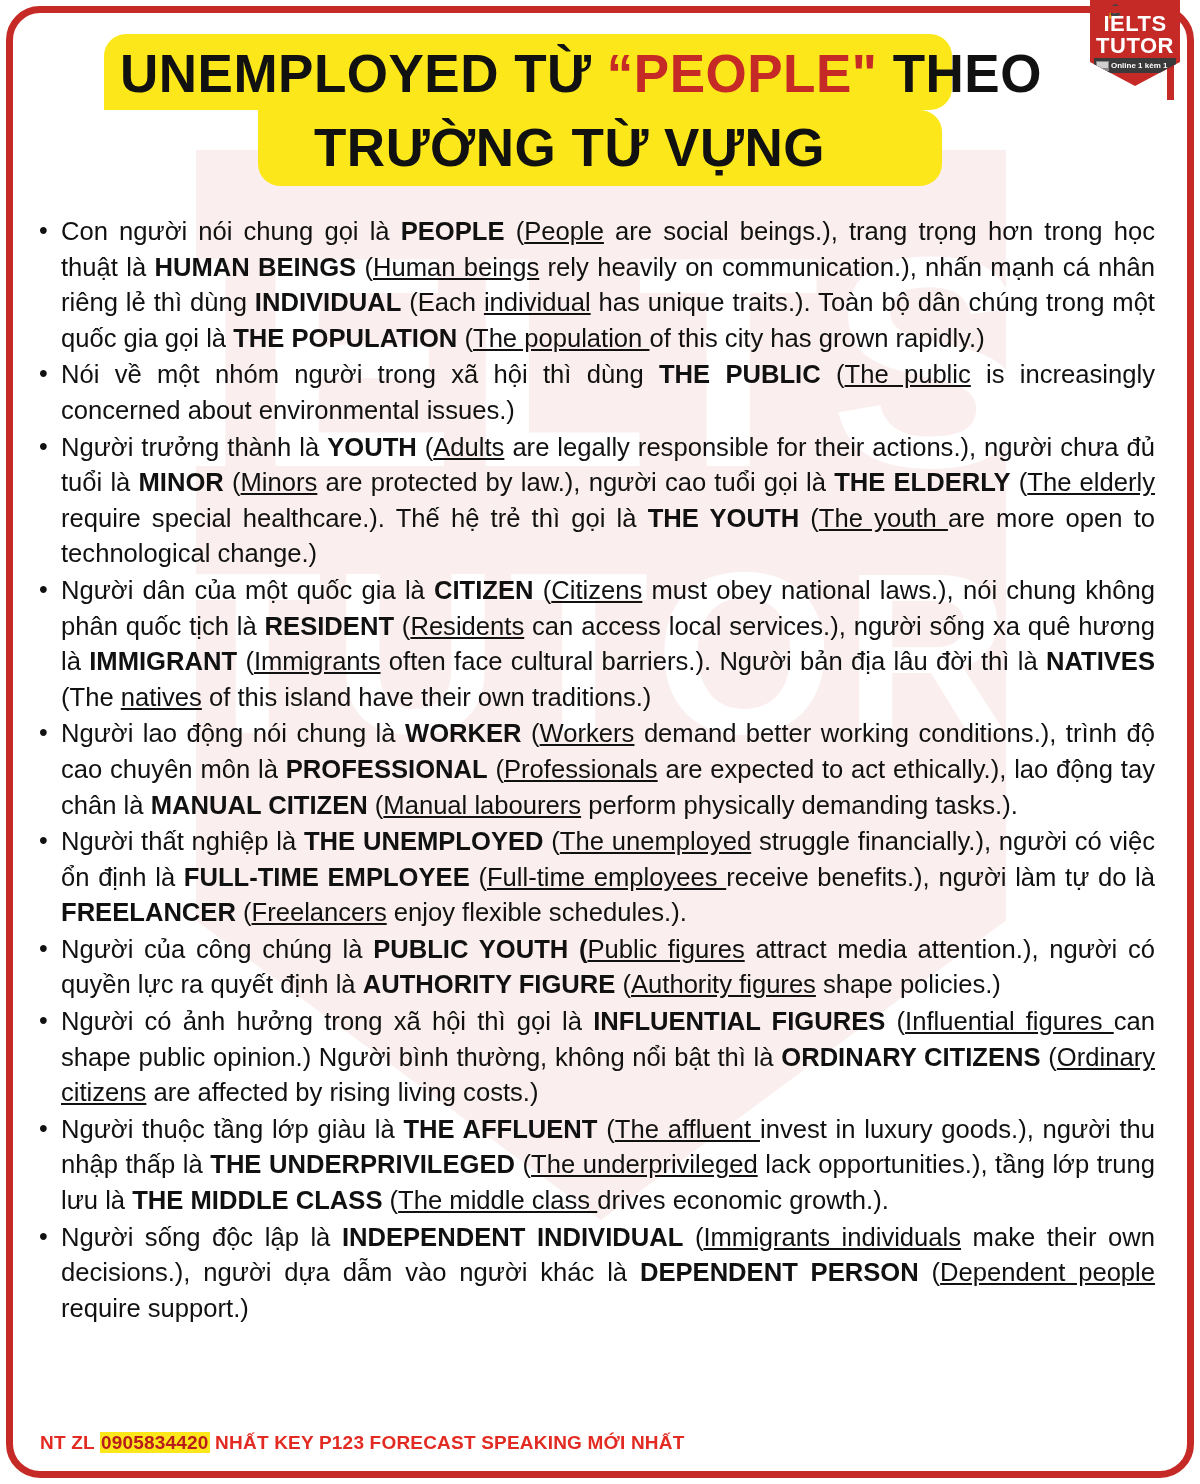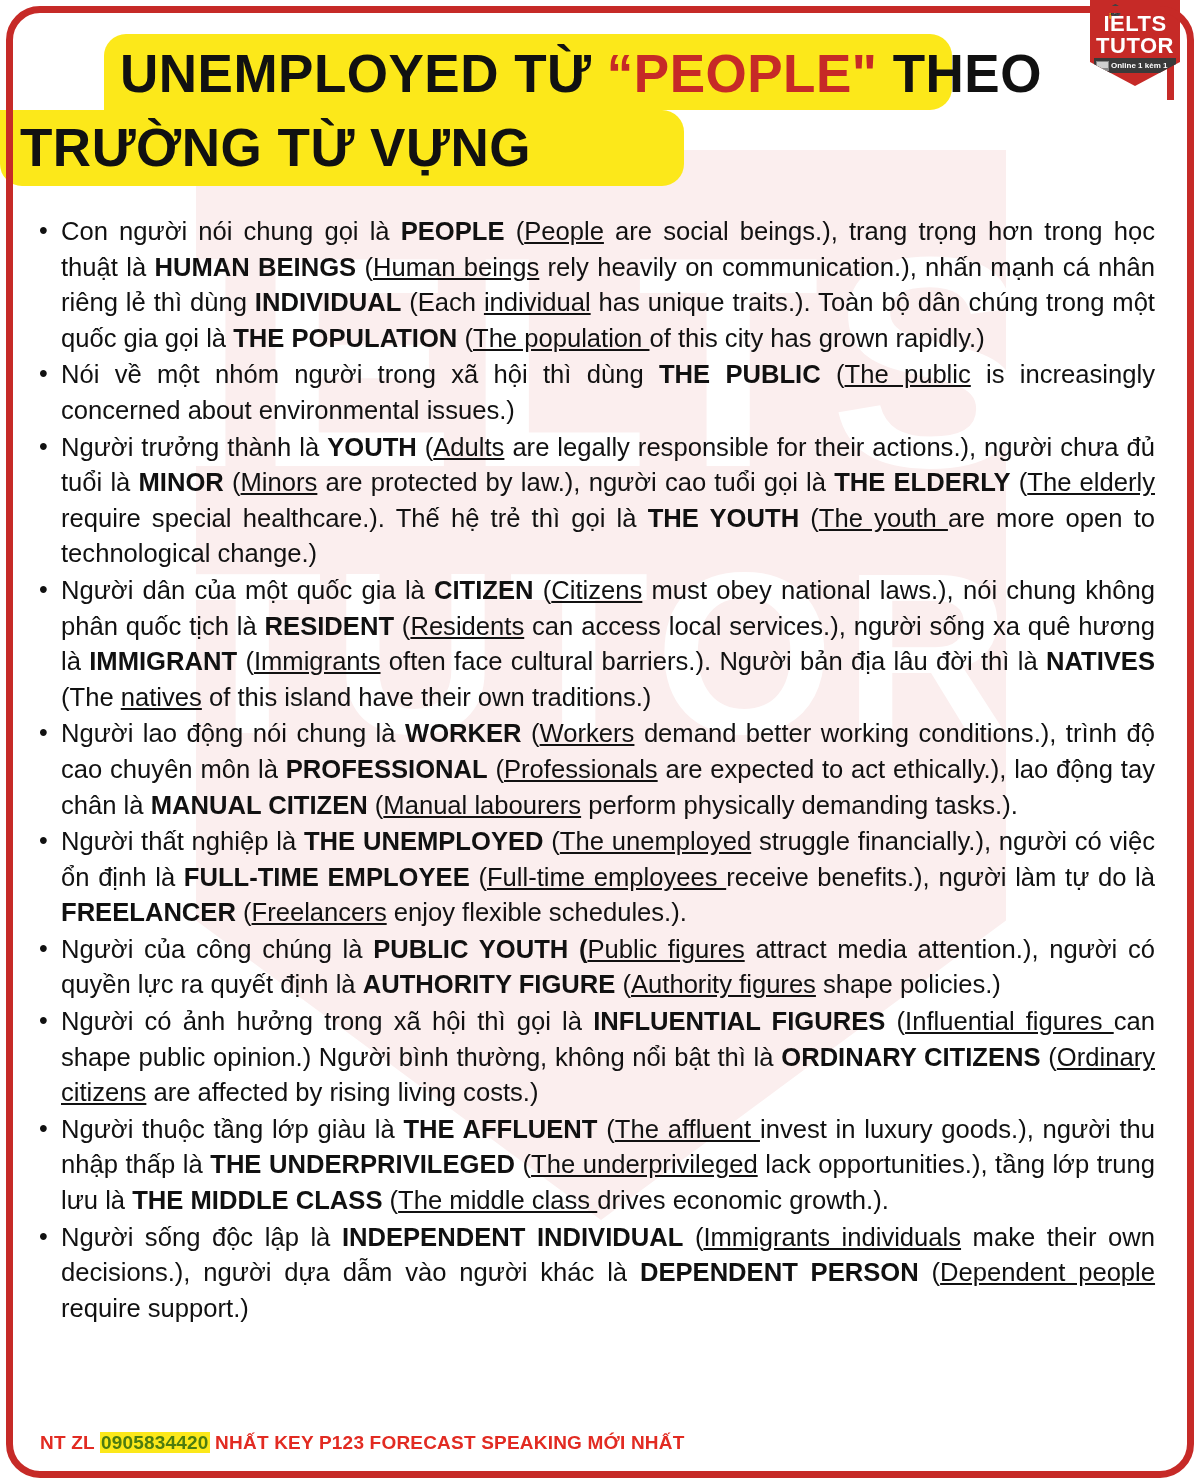--- a/index.html
+++ b/index.html
@@ -129,23 +129,24 @@
   }
   .title-line1 {
     margin-left: 104px;
     width: 848px;
     border-radius: 22px 22px 22px 0;
     padding-left: 16px;
     padding-top: 4px;
     height: 76px;
   }
   .title-line2 {
+    margin-left: 258px;
     width: 684px;
     border-radius: 0 22px 22px 22px;
-    padding-left: 20px;
+    padding-left: 56px;
     height: 76px;
     padding-top: 2px;
   }
   .accent-red { color: #C62A27; }
   
   .content {
     position: absolute;
     left: 29px; top: 214px;
     width: 1126px;
     z-index: 3;
@@ -175,21 +176,21 @@
     left: 40px; bottom: 30px;
     z-index: 5;
     font-size: 19px;
     font-weight: bold;
     color: #E22B22;
     letter-spacing: 0.2px;
     white-space: nowrap;
   }
   .phone {
     background: #FCE81A;
-    color: #4d7c0f;
+    color: #b91c1c;
     font-weight: bold;
     padding: 0 1px;
   }
 </style>
 </head>
 <body>
 
 <div class="page">
 
   <div class="watermark">

